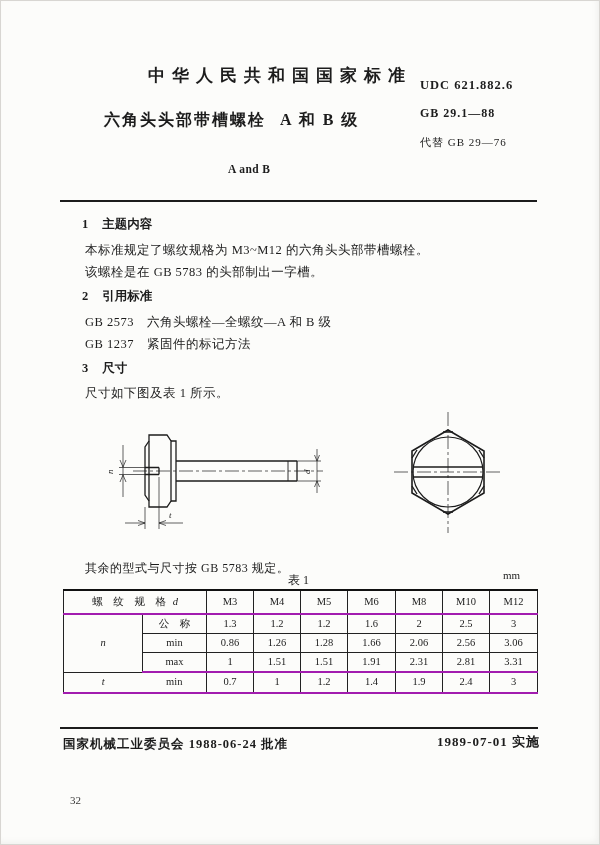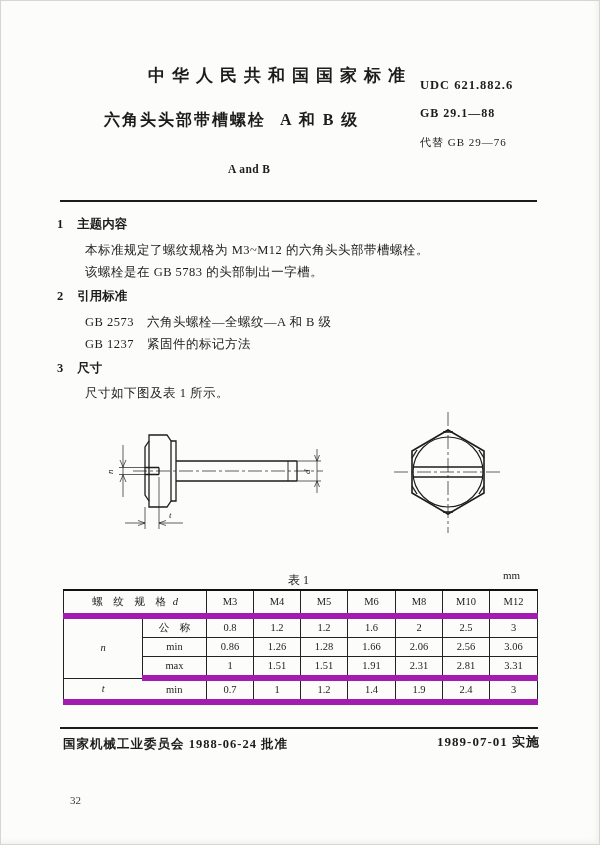--- a/index.html
+++ b/index.html
@@ -16,35 +16,35 @@
     font-family:"Liberation Serif","DejaVu Serif",serif;
   }
   .title-cn{font-size:16px;font-weight:bold;letter-spacing:2px;}
   .title-cn .grade{margin-left:14px;}
   .title-en{font-size:11.5px;font-weight:bold;letter-spacing:0.4px;}
   .hdr-right{font-weight:bold;}
   .udc{font-size:12.5px;font-weight:bold;letter-spacing:1px;}
   .gbnum{font-size:12px;font-weight:bold;letter-spacing:1px;}
   .replaces{font-size:11px;font-weight:normal;letter-spacing:1px;}
   .rule{background:#1c1c1c;}
-  .sec-head{font-size:12.5px;font-weight:bold;}
+  .sec-head{font-size:12.5px;font-weight:bold;margin-left:25px;}
   .sec-head .num{margin-right:14px;font-weight:bold;}
   .body-text{font-size:12.5px;letter-spacing:0.5px;}
   .note-text{font-size:12px;letter-spacing:0.5px;}
   .tbl-caption{font-size:12px;}
   .tbl-unit{font-size:11px;}
   table.dim{
     border-collapse:collapse;table-layout:fixed;
     font-size:10.5px;
   }
   table.dim td{
     border:1px solid #222;text-align:center;vertical-align:middle;
     padding:0;height:18px;line-height:1.1;
   }
-  table.dim .thick-b{border-bottom:6px solid #a21caf;}
+  table.dim .thick-b{border-bottom:2px solid #a21caf;}
   table.dim .thick-t{border-top:2px solid #111;}
   table.dim .no-r{border-right:none;}
   table.dim .no-l{border-left:none;}
   .spec{letter-spacing:4px;}
   .sym{font-style:italic;font-family:"Liberation Serif",serif;}
   .footer-left{font-size:12.5px;font-weight:bold;letter-spacing:1px;}
   .footer-right{font-size:13px;font-weight:bold;letter-spacing:1px;}
   .pagenum{font-size:11px;color:#3a3a3a;}
   svg text{font-family:"Liberation Serif",serif;font-style:italic;font-size:9px;fill:#1c1c1c;}
 </style>
@@ -127,20 +127,21 @@
       <path d="M56,20 L92,41 L92,83 L56,104 L20,83 L20,41 Z" stroke-width="1.6"></path>
 
       <circle cx="56" cy="62" r="35" stroke-width="1.2"></circle>
 
       <path d="M22,57 L90,57 M22,67 L90,67" stroke-width="1.4"></path>
 
       <path d="M51,22 L61,22 M87,40 L92,48 M87,84 L92,76 M51,102 L61,102 M20,48 L25,40 M20,76 L25,84" stroke-width="1.4"></path>
     </g>
   </svg>
 
+  <div class="abs note-text" style="left:85px;top:560px;">其余的型式与尺寸按 GB 5783 规定。</div>
 
   <div class="abs tbl-caption" style="left:288px;top:572px;">表 1</div>
   <div class="abs tbl-unit" style="left:503px;top:569px;">mm</div>
 
   <table class="dim abs" style="left:63px;top:589px;width:474px;">
     <colgroup>
       <col style="width:79px">
         <col style="width:64px">
       <col style="width:47px">
         <col style="width:47px">
@@ -159,21 +160,21 @@
       <td class="thick-t thick-b">M4</td>
       <td class="thick-t thick-b">M5</td>
       <td class="thick-t thick-b">M6</td>
       <td class="thick-t thick-b">M8</td>
       <td class="thick-t thick-b">M10</td>
       <td class="thick-t thick-b">M12</td>
     </tr>
     <tr>
       <td rowspan="3" class="sym">n</td>
       <td>公　称</td>
-      <td>0.8</td>
+      <td>1.3</td>
       <td>1.2</td>
       <td>1.2</td>
       <td>1.6</td>
       <td>2</td>
       <td>2.5</td>
       <td>3</td>
     </tr>
     <tr>
       <td>min</td>
       <td>0.86</td>

